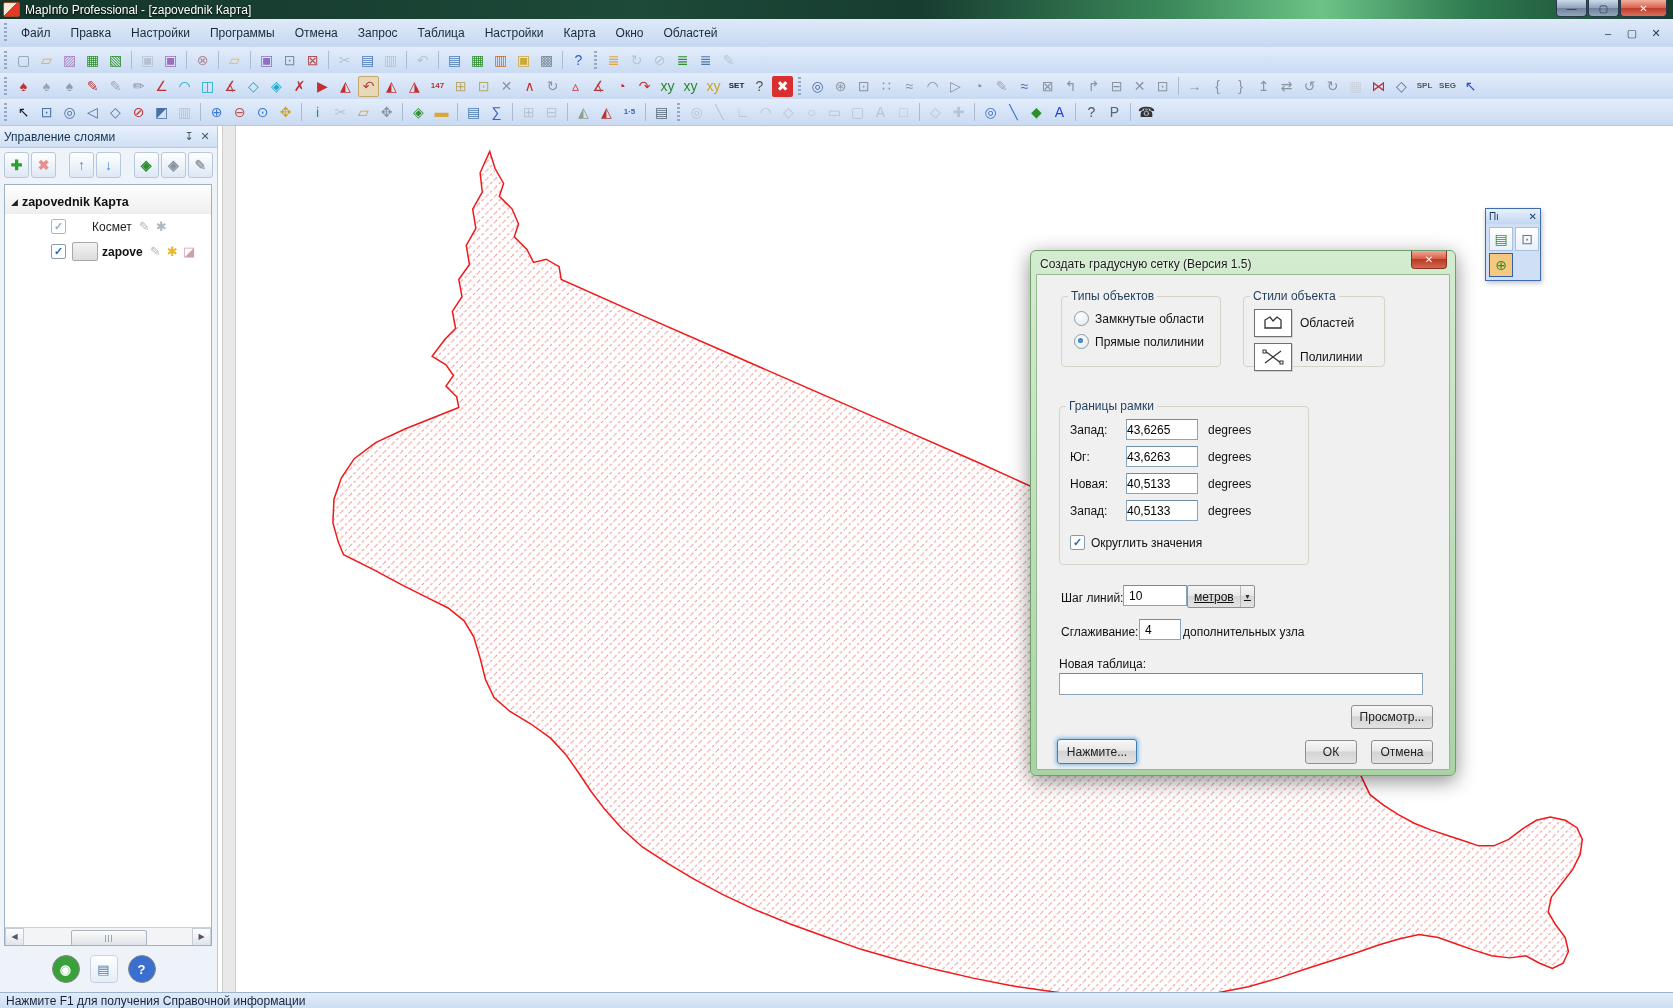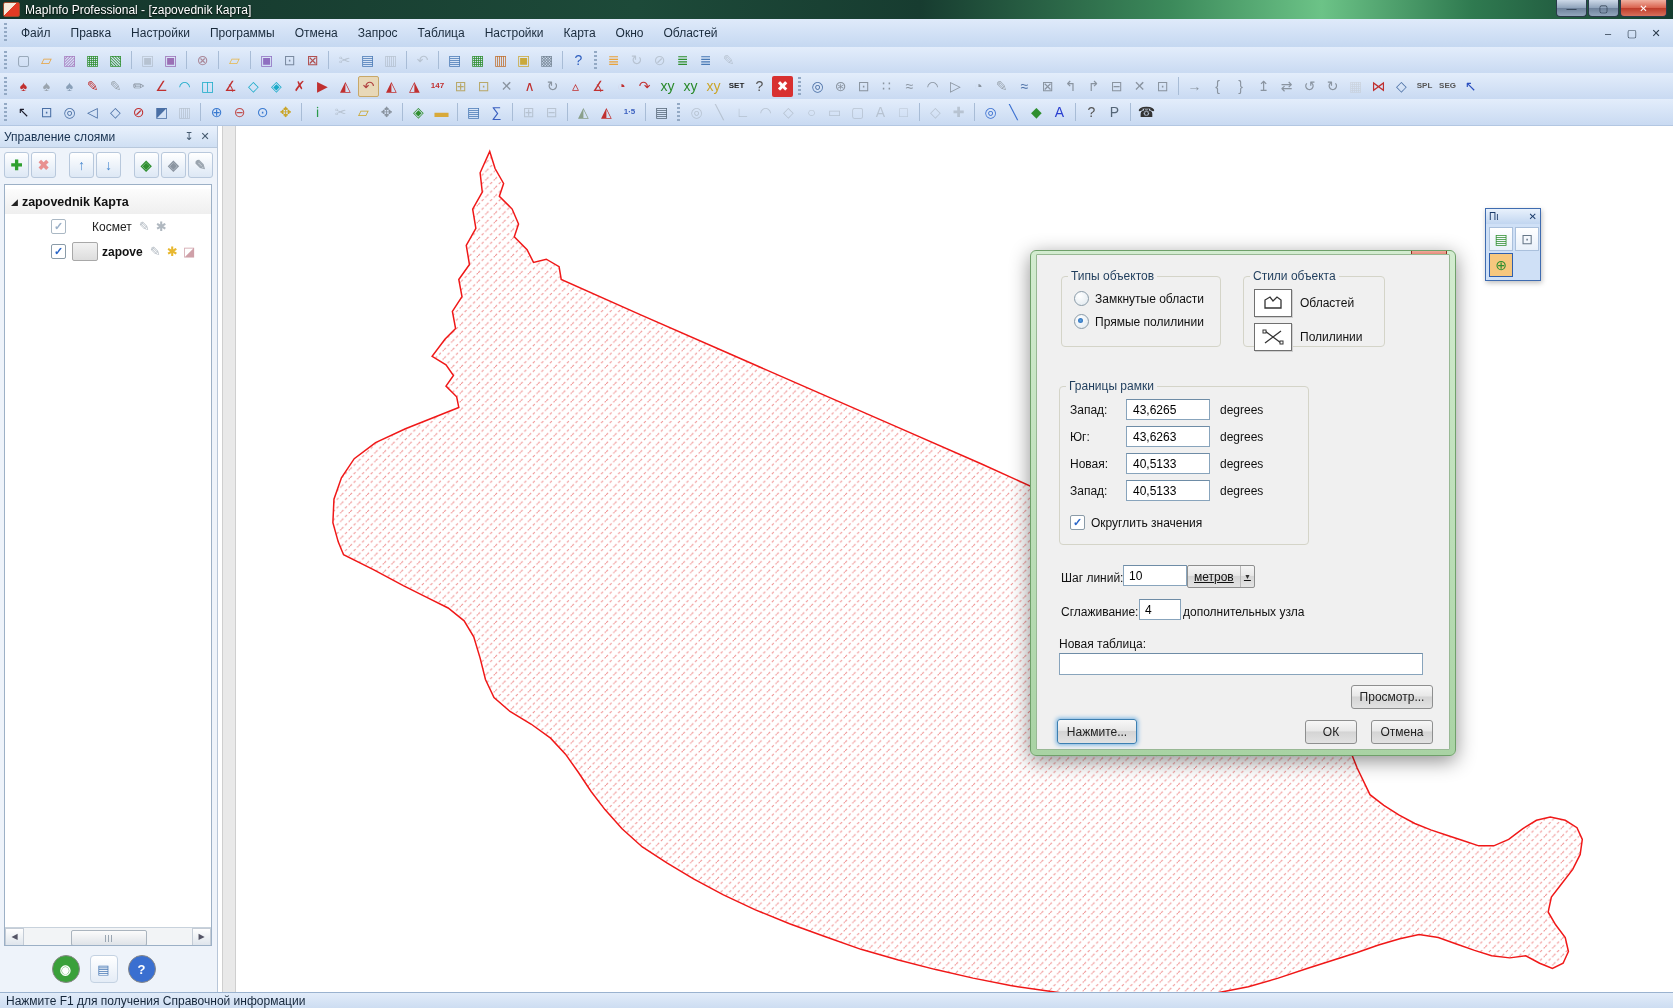--- a/index.html
+++ b/index.html
@@ -109,21 +109,21 @@
   .radio{width:13px;height:13px;border-radius:50%;border:1px solid #8a9ba8;flex:none;
     background:radial-gradient(circle at 35% 30%,#fff,#dfe8ee);}
   .radio.sel::after{content:"";display:block;width:5px;height:5px;margin:3px;border-radius:50%;
     background:radial-gradient(#5aa0e0,#1f5fae);}
   .stylerow{display:flex;align-items:center;gap:8px;margin:6px 0 0 10px;}
   .stylebtn{width:36px;height:26px;border:1px solid #707070;background:#fff;
     display:flex;align-items:center;justify-content:center;box-shadow:1px 1px 0 #cfcfcf;}
   .extrow{display:flex;align-items:center;margin:6px 0 0 10px;height:21px;}
   .extrow .lab{width:56px;}
   .extrow input{width:70px;height:17px;border:1px solid #88a4bc;border-top-color:#6e8ca6;
-    font:12px "Liberation Sans",sans-serif;padding:1px 6px;}
+    font:12px "Liberation Sans",sans-serif;padding:1px 0;}
   .extrow .deg{margin-left:10px;}
   .cbrow{display:flex;align-items:center;gap:6px;margin:14px 0 0 10px;}
   .dlabel{position:absolute;white-space:nowrap;}
   .dinput{position:absolute;border:1px solid #88a4bc;border-top-color:#6e8ca6;
     font:12px "Liberation Sans",sans-serif;padding:1px 5px;background:#fff;}
   .dselect{position:absolute;height:21px;border:1px solid #8e8f8f;border-radius:2px;display:flex;align-items:center;
     background:linear-gradient(#f5f5f5,#e8e8e8 45%,#d6d6d6 50%,#e3e3e3);}
   .dselect .sv{flex:1;padding:0 6px;}
   .dselect .sa{width:16px;height:100%;display:flex;align-items:center;justify-content:center;
     font-size:7px;color:#333;border-left:1px solid #b8b8b8;}
@@ -419,20 +419,21 @@
       </div>
     </div>
     <div class="pfoot">
         <span class="fbtn round" style="color: rgb(255, 255, 255); background: rgb(58, 160, 58);">◉</span>
         <span class="fbtn" style="color: rgb(74, 122, 181);">▤</span>
         <span class="fbtn round" style="color: rgb(255, 255, 255); background: rgb(58, 111, 208);">?</span>
       </div>
   </div>
 
   <div class="dialog">
+    <div class="dtitle">Создать градусную сетку (Версия 1.5)</div>
     <div class="dclose">✕</div>
     <div class="dbody">
 
       <fieldset id="fsStyles">
         <legend>Стили объекта</legend>
         <div class="stylerow">
           <span class="stylebtn">
             <svg width="24" height="16" viewBox="0 0 24 16">
               <path d="M4,13 L4,5 L9,2 L12,6 L16,2 L20,5 L20,13 Z" fill="none" stroke="#333" stroke-width="1.3"></path>
             </svg>

